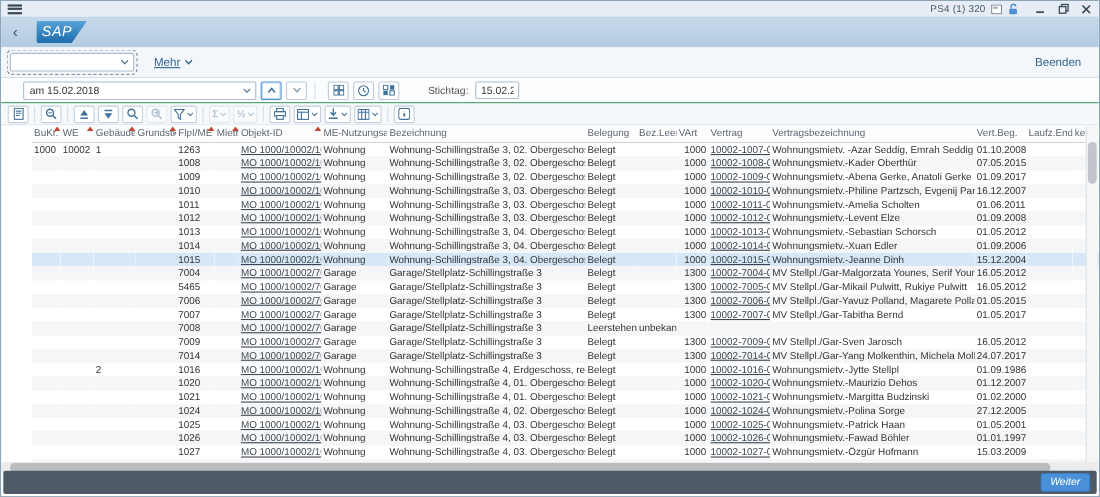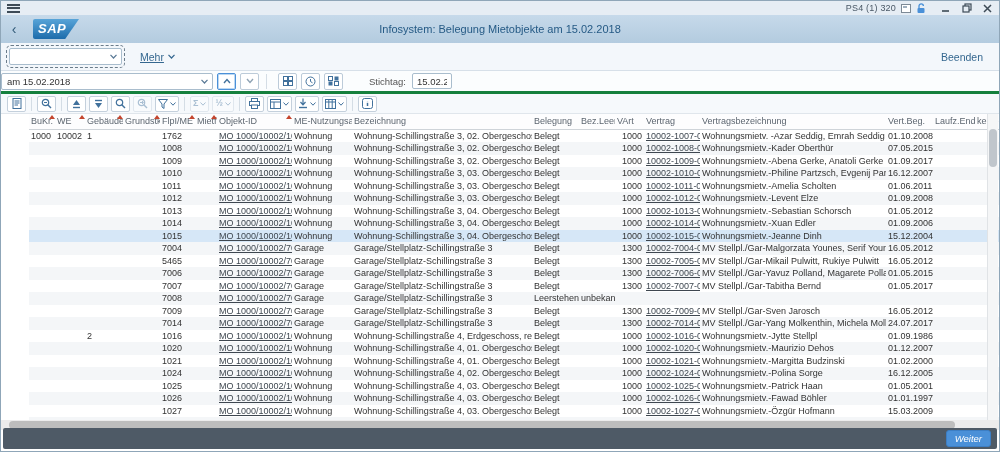--- a/index.html
+++ b/index.html
@@ -17,36 +17,36 @@
   .sysico { width:11px; height:10px; display:flex; align-items:center; justify-content:center; color:#4a5866; }
   .winctl { display:flex; align-items:center; gap:10px; margin-left:10px; }
   .winctl .sysico { cursor:pointer; }
 
   
   .apphdr { position:absolute; top:14px; left:0; right:0; height:28px;
             background:linear-gradient(#c6d9ea,#b3cbdf); display:flex; align-items:center; }
   .backbtn { width:26px; text-align:center; font-size:14px; color:#2f5876; cursor:pointer; line-height:26px; }
   .saplogo { width:46px; height:20px; margin-left:6px; background:linear-gradient(180deg,#58a4d8 0%,#1d6cab 100%);
              clip-path:polygon(0 0,100% 0,70% 100%,0 100%); border-radius:2px 0 0 2px;
-             color:#fff; font-weight:bold; font-style:italic; font-size:13px; line-height:20px; padding-left:5px; letter-spacing:.5px; }
+             color:#fff; font-weight:normal; font-style:italic; font-size:13px; line-height:20px; padding-left:5px; letter-spacing:.5px; }
   .apptitle { position:absolute; left:0; right:0; text-align:center; font-size:11px; color:#255a85; pointer-events:none; }
 
   
   .cmdbar { position:absolute; top:42px; left:0; right:0; height:28px; background:#f3f7fb;
             border-bottom:1px solid #d7e0e9; display:flex; align-items:center; padding:0 8px; }
   .combo { position:relative; width:113px; height:17px; background:#fff; border:1px solid #a9bdcd; border-radius:2px;
            outline:1px dashed #6b7c8a; outline-offset:2px; display:flex; align-items:center; }
   .combo .caret, .vcombo .caret { margin-left:auto; margin-right:4px; }
   .caret { width:7px; height:5px; display:inline-block; }
   .mehr { margin-left:18px; font-size:10.5px; color:#34678f; cursor:pointer; display:flex; align-items:center; gap:4px;text-decoration:underline; }
   .beenden { margin-left:auto; font-size:10.5px; color:#34678f; cursor:pointer; padding:3px 8px; }
 
   
   .selbar { position:absolute; top:70px; left:0; right:0; height:23px; background:#fbfdfe;
-            display:flex; align-items:center; padding:0 0; border-bottom:3px solid #15803d; }
+            display:flex; align-items:center; padding:0 20px; border-bottom:1px solid #15803d; }
   .vcombo { position:relative; width:212px; height:17px; background:#fff; border:1px solid #a9bdcd; border-radius:2px;
             display:flex; align-items:center; font-size:9.5px; padding-left:5px; color:#333; }
   .sbtn { width:19px; height:17px; background:#fff; border:1px solid #bccbd9; border-radius:2px; margin-left:4px;
           display:flex; align-items:center; justify-content:center; cursor:pointer; }
   .sbtn.focused { border-color:#4a90d8; box-shadow:0 0 0 1px #bcd8f2 inset; }
   .vsep { width:1px; height:15px; background:#d4dde5; margin:0 7px; }
   .stichtag-lbl { font-size:9.5px; color:#555; margin:0 6px 0 26px; }
   .stichtag-inp { width:40px; height:16px; border:1px solid #a9bdcd; border-radius:2px; font-size:9.5px;
                   font-family:"Liberation Sans",sans-serif; padding:0 4px; color:#333; background:#fff; }
 
@@ -126,21 +126,20 @@
             <path d="M1 1 L8 8 M8 1 L1 8" stroke="#3d4a56" stroke-width="1.5"></path>
           </svg>
         </span>
     </span>
   </div>
 </div>
 
 <div class="apphdr">
   <div class="backbtn">‹</div>
   <div class="saplogo">SAP</div>
-  <div class="apptitle">Infosystem: Belegung Mietobjekte am 15.02.2018</div>
 </div>
 
 <div class="cmdbar">
   <div class="combo">
     <span class="caret">
         <svg width="7" height="5" viewBox="0 0 7 5">
           <path d="M0.5 0.8 L3.5 4 L6.5 0.8" fill="none" stroke="#5a7a96" stroke-width="1.2"></path>
         </svg>
       </span>
   </div>
@@ -354,21 +353,21 @@
           <th>Laufz.Ende</th>
           <th>keine Kä</th>
         </tr>
       </thead>
     <tbody id="tbody">
         <tr class="">
           <td>1000</td>
           <td>10002</td>
           <td>1</td>
           <td></td>
-          <td>1762</td>
+          <td>1263</td>
           <td></td>
           <td><span class="lnk">MO 1000/10002/1007</span></td>
           <td>Wohnung</td>
           <td>Wohnung-Schillingstraße 3, 02. Obergeschoss, rechts</td>
           <td>Belegt</td>
           <td></td>
           <td class="r">1000</td>
           <td><span class="lnk">10002-1007-01</span></td>
           <td>Wohnungsmietv. -Azar Seddig, Emrah Seddig</td>
           <td>01.10.2008</td>
@@ -725,21 +724,21 @@
           <td>1024</td>
           <td></td>
           <td><span class="lnk">MO 1000/10002/1024</span></td>
           <td>Wohnung</td>
           <td>Wohnung-Schillingstraße 4, 02. Obergeschoss, links</td>
           <td>Belegt</td>
           <td></td>
           <td class="r">1000</td>
           <td><span class="lnk">10002-1024-01</span></td>
           <td>Wohnungsmietv.-Polina Sorge</td>
-          <td>16.12.2005</td>
+          <td>27.12.2005</td>
           <td></td>
           <td></td>
         </tr>
         <tr class="">
           <td></td>
           <td></td>
           <td></td>
           <td></td>
           <td>1025</td>
           <td></td>

